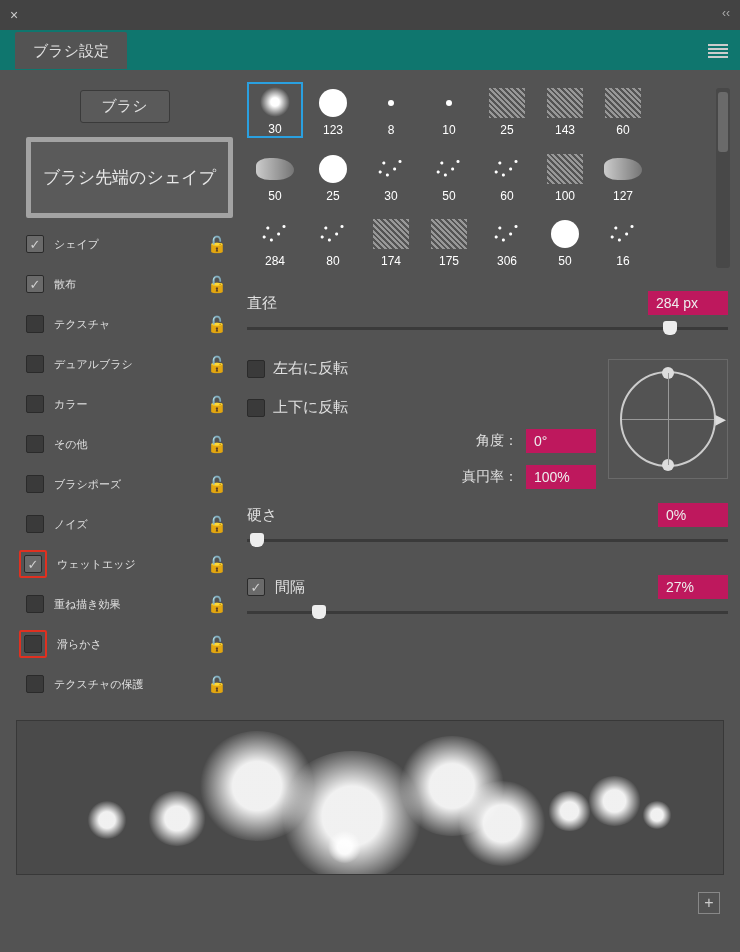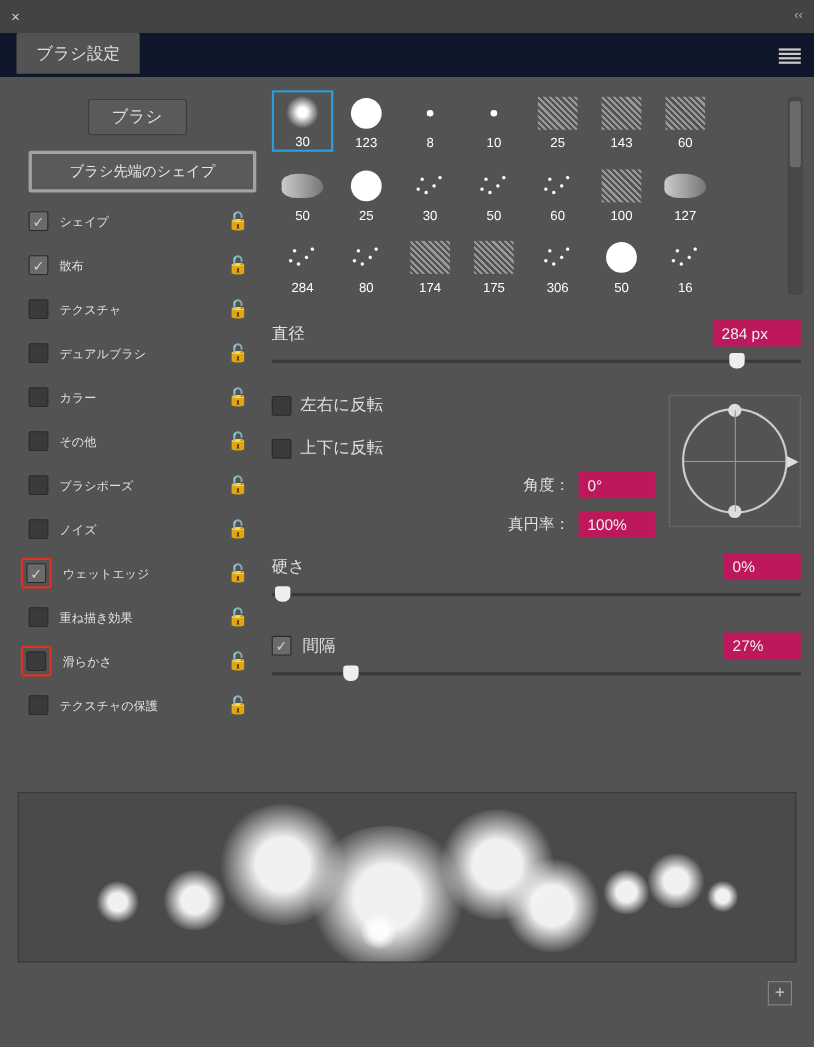--- a/index.html
+++ b/index.html
@@ -1,28 +1,28 @@
 <!DOCTYPE html>
 <html><head>
 <meta charset="utf-8">
 <style>
 * { box-sizing: border-box; margin: 0; padding: 0; font-family: "Hiragino Sans", "Yu Gothic", sans-serif; }
 body { background: #535353; width: 740px; height: 952px; overflow: hidden; position: relative; }
 .panel { background: #535353; width: 100%; height: 100%; }
 .titlebar { height: 30px; display: flex; align-items: center; padding: 0 10px; background: #434343; }
 .close-x { color: #ccc; font-size: 14px; cursor: pointer; }
 .collapse { position: absolute; right: 10px; top: 6px; color: #aaa; font-size: 12px; cursor: pointer; }
-.tabbar { background: #0f172a; height: 40px; display: flex; align-items: flex-start; padding-left: 15px; }
+.tabbar { background: #0f766e; height: 40px; display: flex; align-items: center; padding-left: 15px; }
 .tab { background: #535353; color: #e0e0e0; padding: 10px 18px 8px; font-size: 15px; border-radius: 2px 2px 0 0; }
 .menu-icon { position: absolute; right: 12px; top: 44px; width: 20px; height: 14px; display: flex; flex-direction: column; justify-content: space-between; cursor: pointer; }
 .menu-icon span { height: 2px; background: #ccc; }
 .body { display: flex; padding: 12px 12px 0 12px; height: 640px; }
 .left { width: 225px; }
 .brush-btn { margin: 8px auto 14px; display: block; width: 90px; text-align: center; padding: 6px 0; color: #e0e0e0; border: 1px solid #3a3a3a; border-radius: 3px; background: #5a5a5a; font-size: 15px; cursor: pointer; }
-.tip-shape { border: 3px solid #a3a3a3; background: #5a5a5a; color: #e8e8e8; text-align: center; padding: 7px 0; font-size: 13px; border-radius: 2px; margin: 0 4px 6px 14px; cursor: pointer; }
+.tip-shape { border: 5px solid #a3a3a3; background: #5a5a5a; color: #e8e8e8; text-align: center; padding: 24px 0; font-size: 17px; border-radius: 2px; margin: 0 4px 6px 14px; cursor: pointer; }
 .opt { display: flex; align-items: center; height: 40px; padding-left: 14px; }
 .chk { width: 18px; height: 18px; border: 1px solid #2a2a2a; border-radius: 2px; background: #3a3a3a; display: flex; align-items: center; justify-content: center; color: #d0d0d0; font-size: 13px; cursor: pointer; }
 .chk.on { background: #6a6a6a; }
 .opt.hl .chk-wrap { border: 2px solid #e03020; padding: 3px; border-radius: 2px; margin-left: -7px; }
 .chk-wrap { display: flex; }
 .opt-label { flex: 1; color: #e0e0e0; font-size: 11px; margin-left: 10px; cursor: pointer; }
 .lock { color: #aaa; font-size: 16px; margin-right: 10px; cursor: pointer; }
 .right { flex: 1; margin-left: 10px; position: relative; }
 .brush-grid { display: grid; grid-template-columns: repeat(7, 56px); gap: 2px; height: 195px; overflow: hidden; }
 .brush-cell { width: 56px; height: 56px; border: 1px solid transparent; display: flex; flex-direction: column; align-items: center; justify-content: flex-end; cursor: pointer; }

